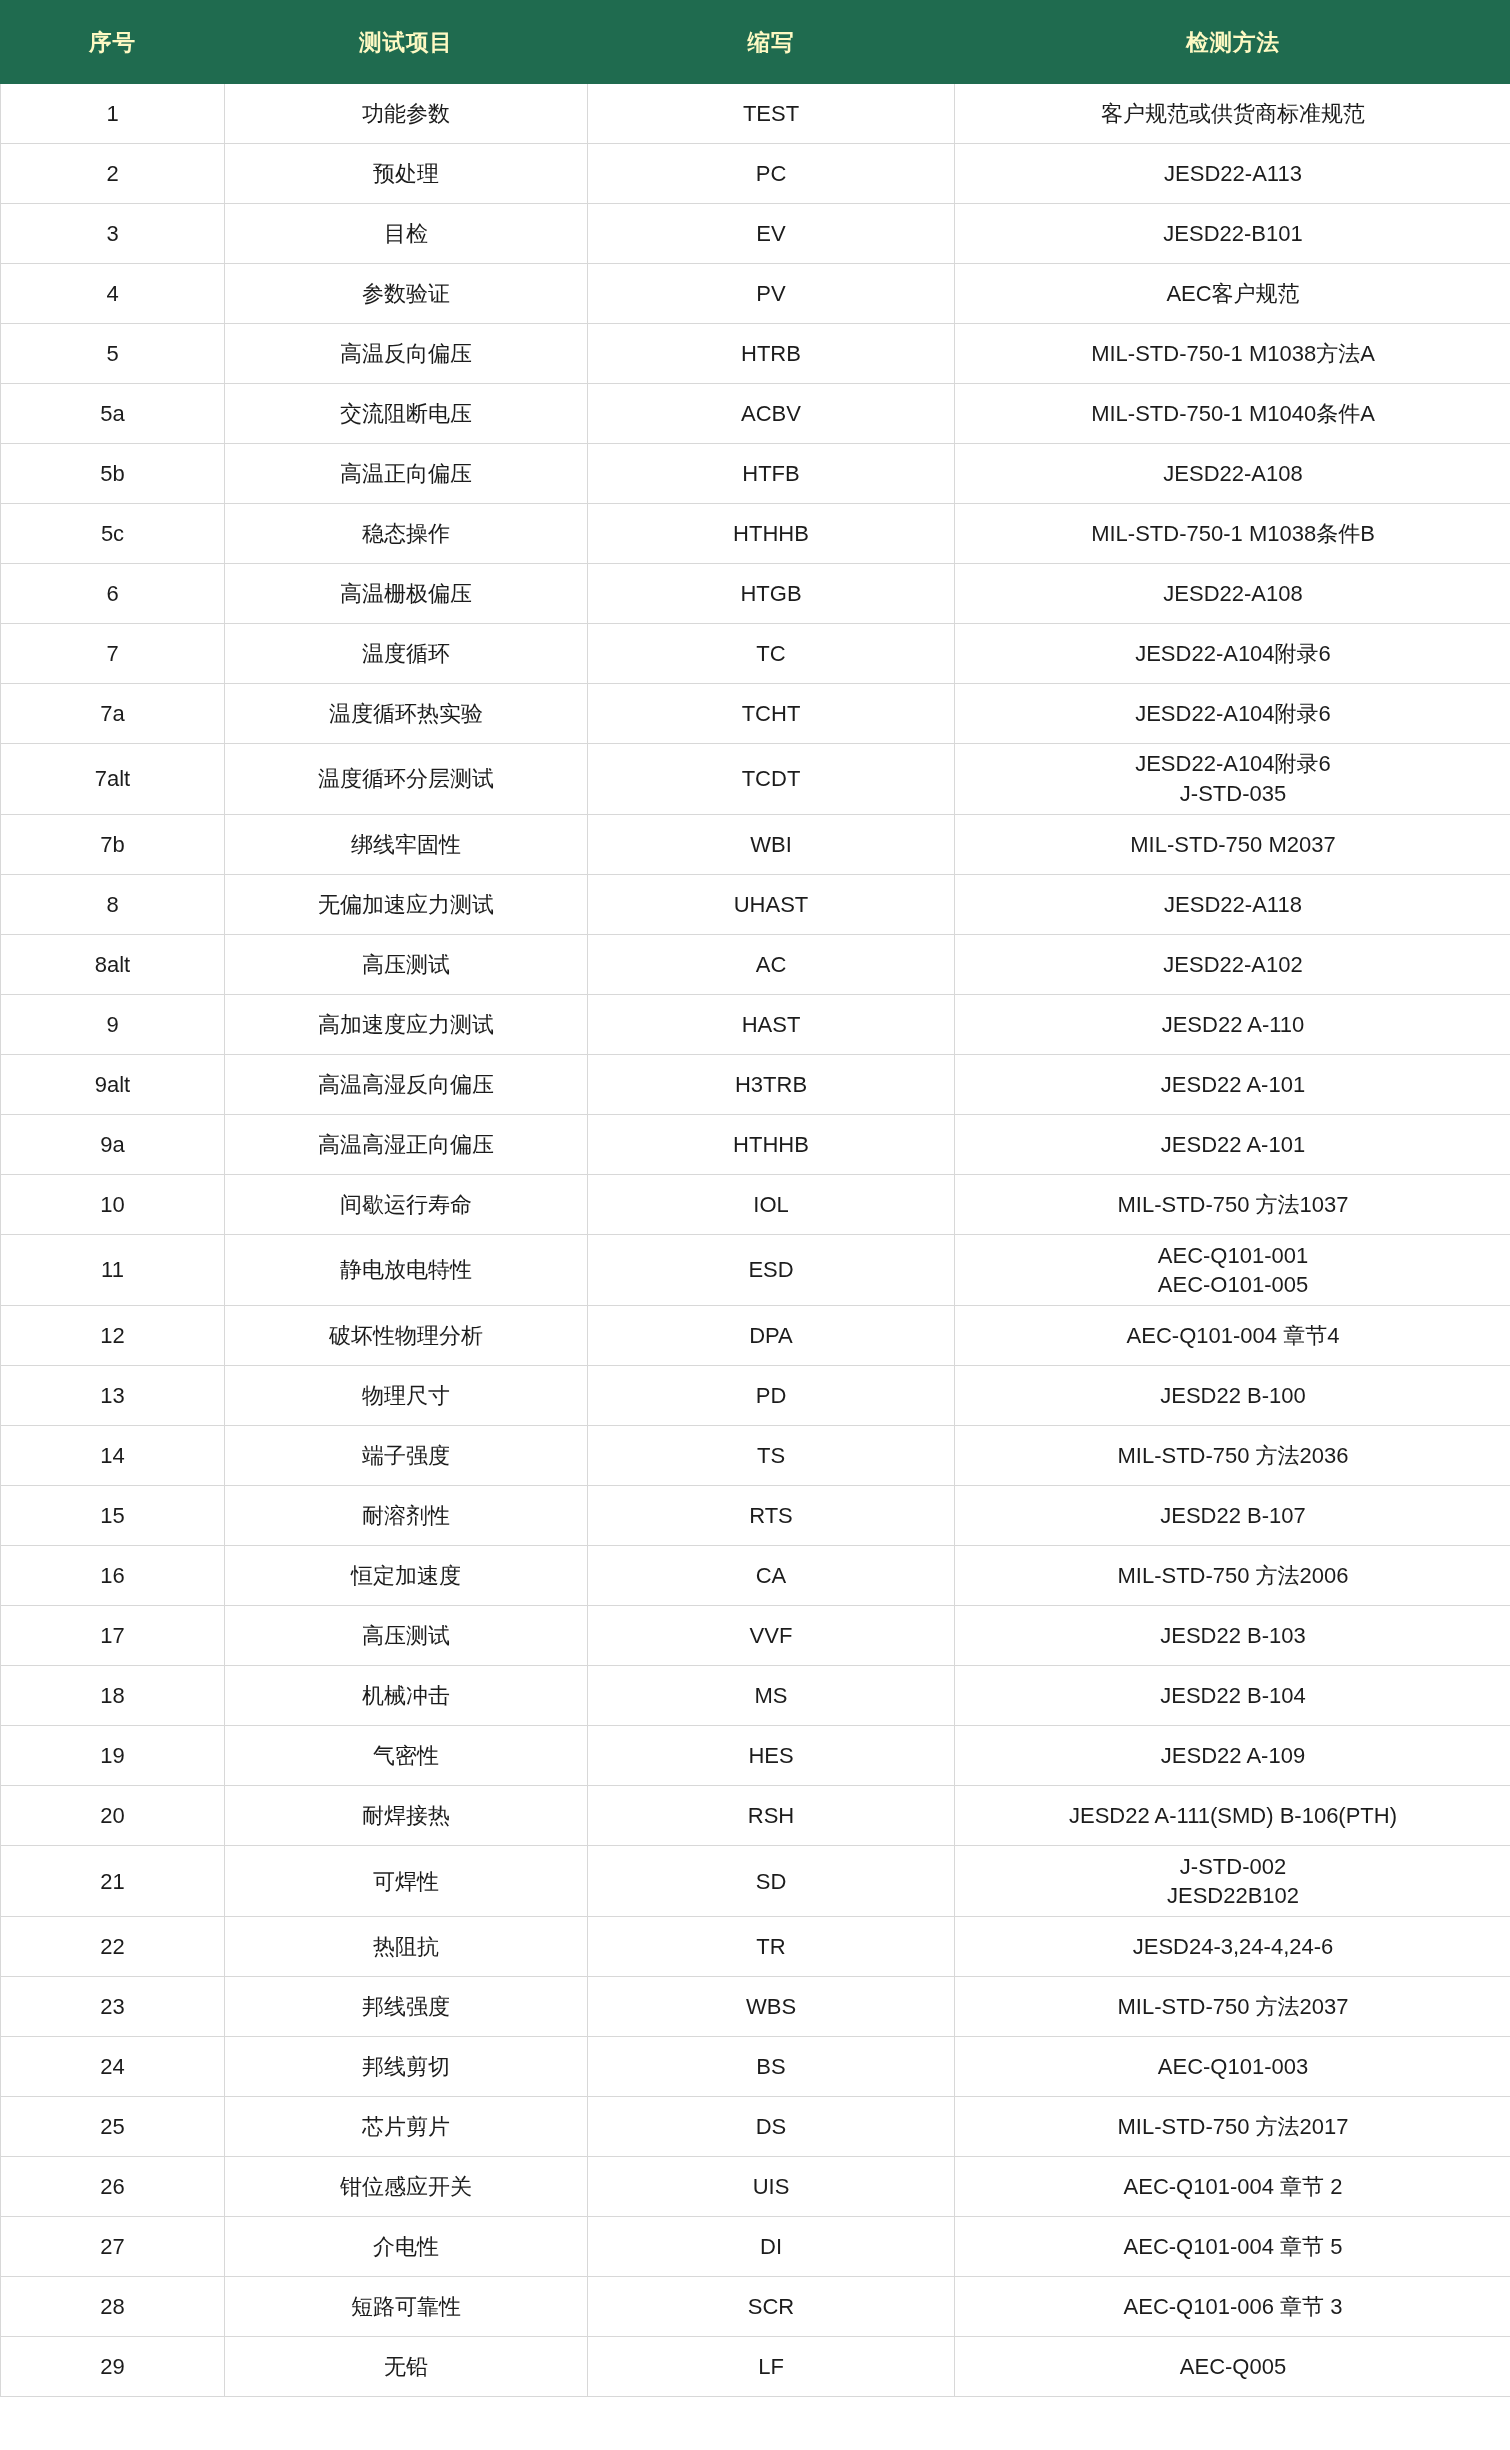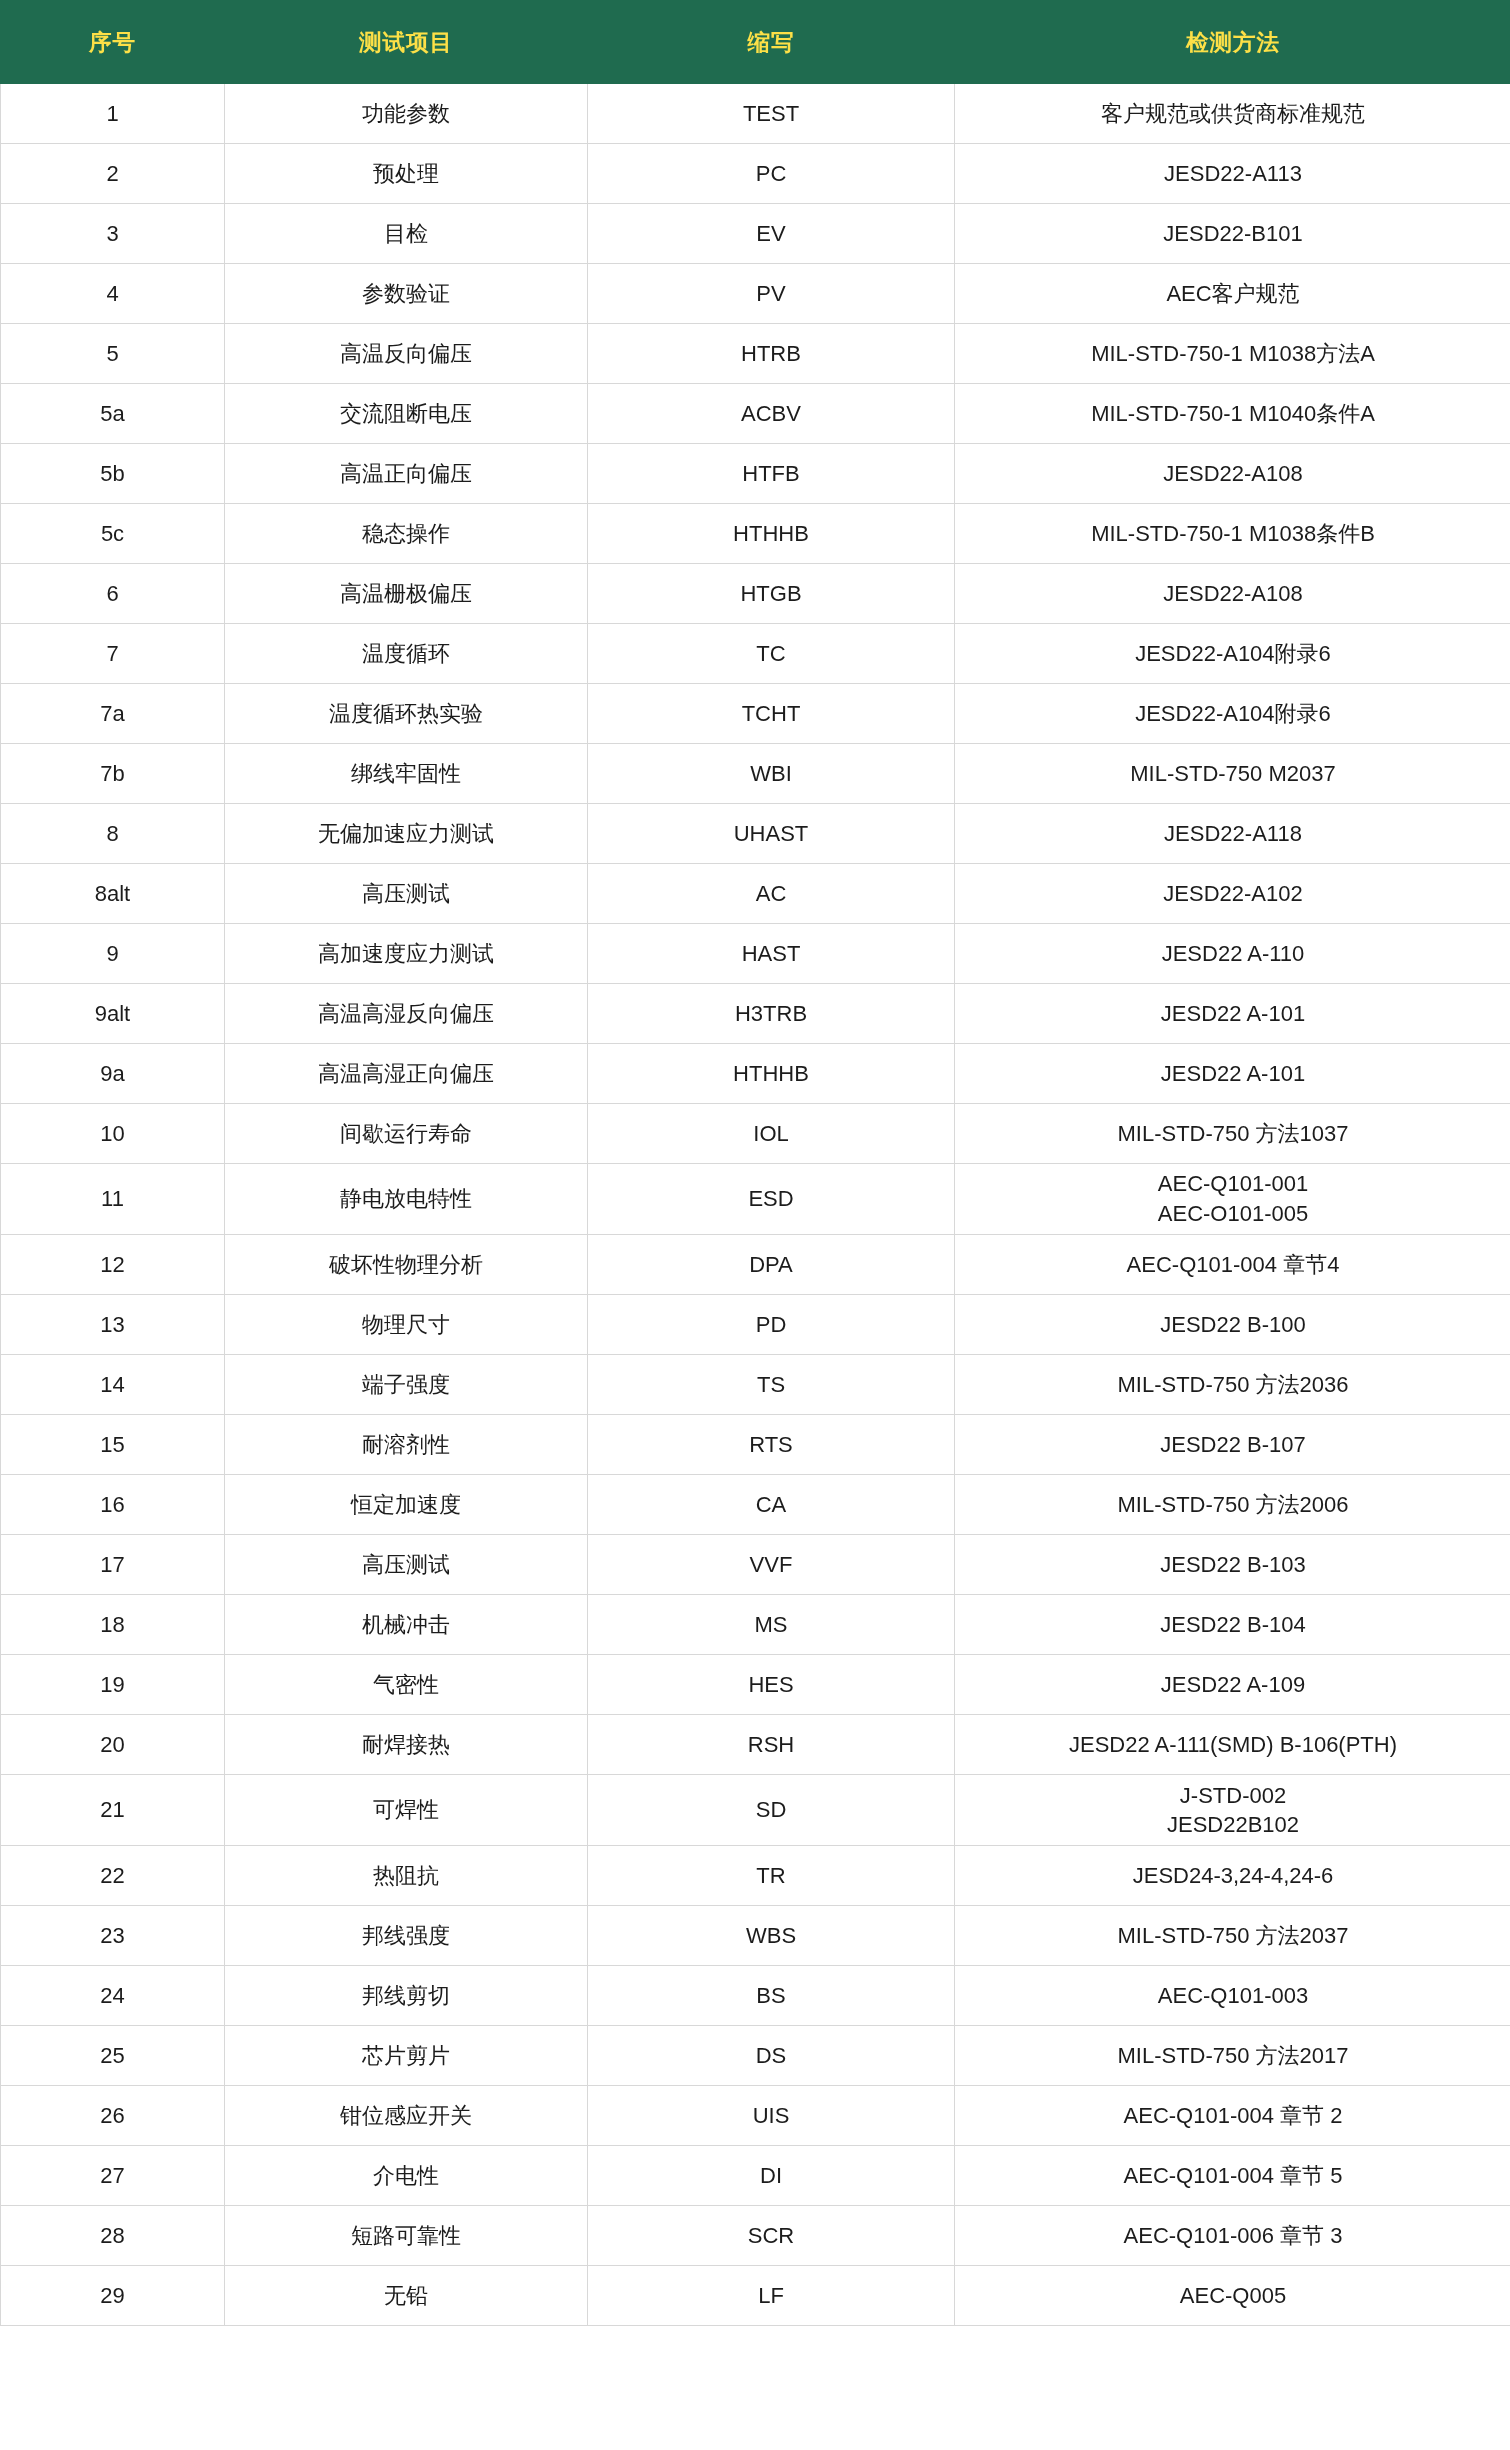--- a/index.html
+++ b/index.html
@@ -21,21 +21,21 @@
     width: 1511px;
     table-layout: fixed;
   }
   table.test-table col.c-no    { width: 224px; }
   table.test-table col.c-item  { width: 363px; }
   table.test-table col.c-abbr  { width: 367px; }
   table.test-table col.c-meth  { width: 557px; }
 
   table.test-table thead th {
     background: #1f6b4f;
-    color: #fde047;
+    color: #fef9c3;
     font-size: 22.6px;
     font-weight: bold;
     height: 80px;
     text-align: center;
     vertical-align: middle;
     border: 0.9px solid #1f6b4f;
     letter-spacing: 0.9px;
   }
   table.test-table tbody td {
     border: 0.9px solid #d8d8d8;
@@ -139,20 +139,27 @@
           <td>TC</td>
           <td>JESD22-A104附录6</td>
         </tr>
         <tr>
           <td>7a</td>
           <td>温度循环热实验</td>
           <td>TCHT</td>
           <td>JESD22-A104附录6</td>
         </tr>
         <tr>
+          <td>7alt</td>
+          <td>温度循环分层测试</td>
+          <td>TCDT</td>
+          <td class="multi-line">JESD22-A104附录6
+J-STD-035</td>
+        </tr>
+        <tr>
           <td>7b</td>
           <td>绑线牢固性</td>
           <td>WBI</td>
           <td>MIL-STD-750 M2037</td>
         </tr>
         <tr>
           <td>8</td>
           <td>无偏加速应力测试</td>
           <td>UHAST</td>
           <td>JESD22-A118</td>

